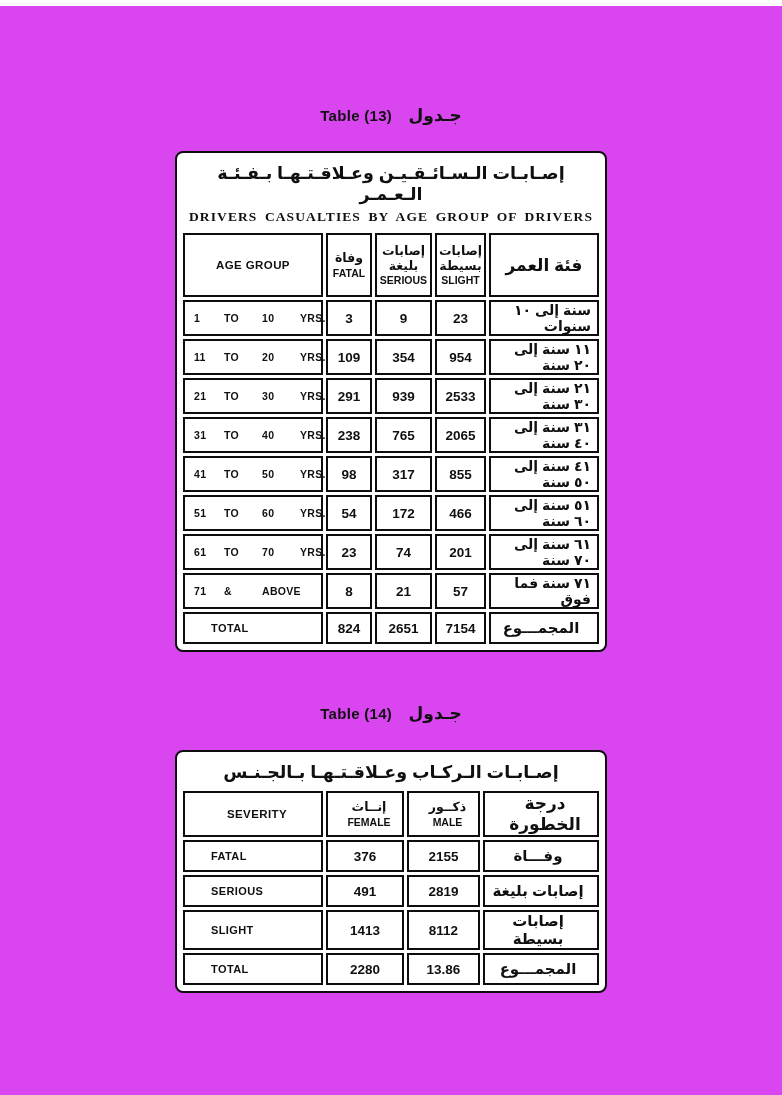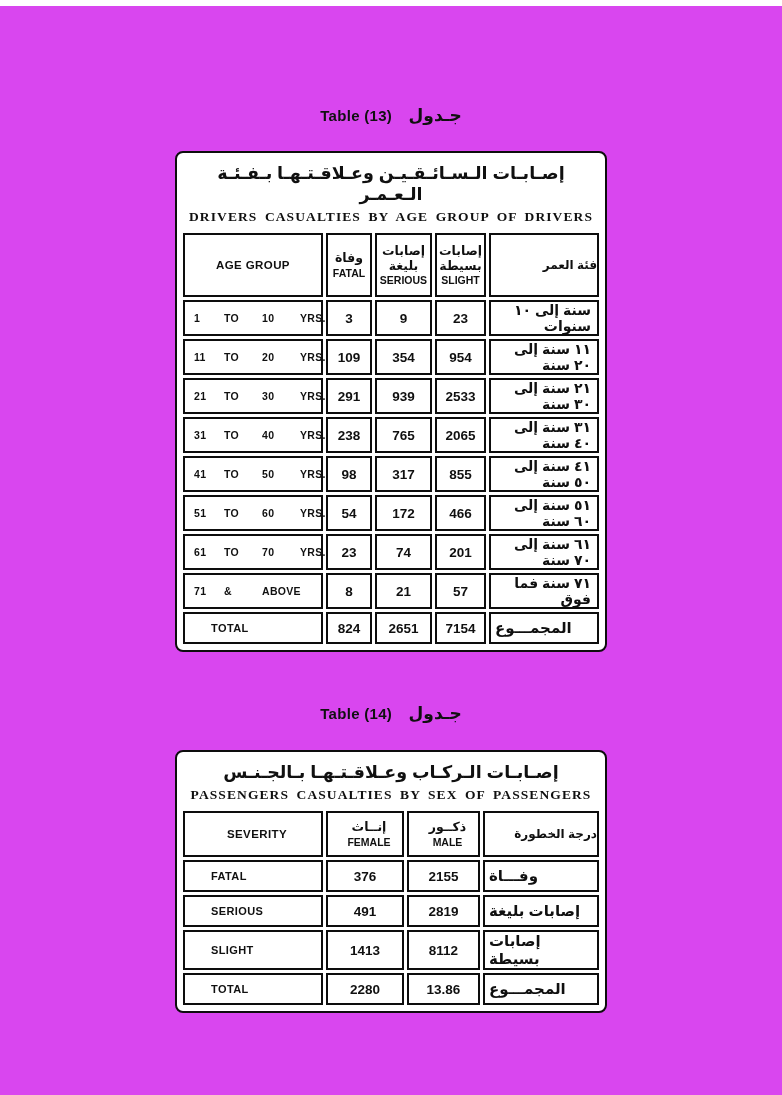--- a/index.html
+++ b/index.html
@@ -31,33 +31,33 @@
 
   table.grid { width:100%; border-collapse:separate; border-spacing:3px; table-layout:fixed; }
   .grid td { border:2px solid #0d0d0d; height:32px; vertical-align:middle; background:#fff; }
   .grid tr.hdr td { height:64px; }
   .grid-14 tr.hdr td { height:46px;padding-left:8px; }
 
   .hdr-center { text-align:center; font-size:11.5px; font-weight:bold; letter-spacing:0.4px; }
   .hdr-stack { text-align:center; }
   .hdr-stack .ar-sub { direction:rtl; font-size:12.5px; font-weight:bold; line-height:1.15; }
   .hdr-stack .en-sub { font-size:10.5px; font-weight:bold; margin-top:1px; }
-  .hdr-ar { direction:rtl; font-size:12px; font-weight:bold; }
+  .hdr-ar { direction:rtl; text-align:center; font-size:17px; font-weight:bold; }
 
   .agecell { padding:0; }
   .agegrid {
     display:grid; grid-template-columns:30px 38px 38px 1fr;
     padding-left:9px; align-items:center;
     font-size:10.5px; font-weight:bold; letter-spacing:0.3px;
   }
   .label-left { padding-left:26px; text-align:left; font-size:11px; font-weight:bold; letter-spacing:0.4px; }
 
   .num { text-align:center; font-weight:bold; font-size:13.5px; }
   .arb { direction:rtl; text-align:right; font-size:14px; font-weight:bold; padding:0 6px; }
-  .arb-right { direction:rtl; text-align:left; font-size:15px; font-weight:bold; padding:0 10px 0 4px; }
+  .arb-right { direction:rtl; text-align:center; font-size:15px; font-weight:bold; padding:0 10px 0 4px; }
 </style>
 </head>
 <body>
 
 <div class="page">
   <div class="content">
 
     <div class="theading theading-13">
       <span class="h-en">Table (13)</span>
       <span class="h-ar">جـدول</span>
@@ -218,21 +218,20 @@
     </div>
 
     <div class="theading theading-14">
       <span class="h-en">Table (14)</span>
       <span class="h-ar">جـدول</span>
     </div>
 
     <div class="tbox">
       <div class="ttitle">
         <div class="t-ar">إصـابـات الـركـاب وعـلاقـتـهـا بـالجـنـس</div>
-        <div class="t-en">PASSENGERS CASUALTIES BY SEX OF PASSENGERS</div>
       </div>
       <table class="grid grid-14">
         <colgroup>
           <col style="width:140px">
             <col style="width:78px">
             <col style="width:73px">
             <col>
         </colgroup>
         <tbody>
             <tr class="hdr">

